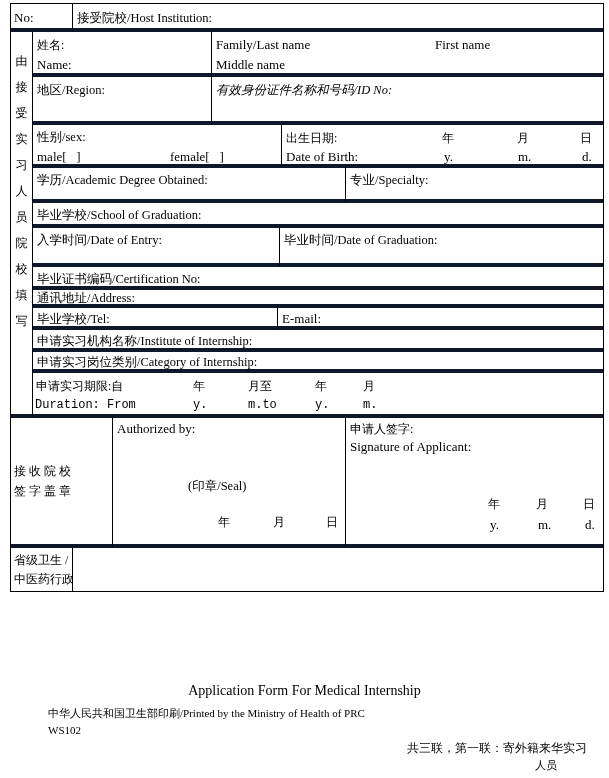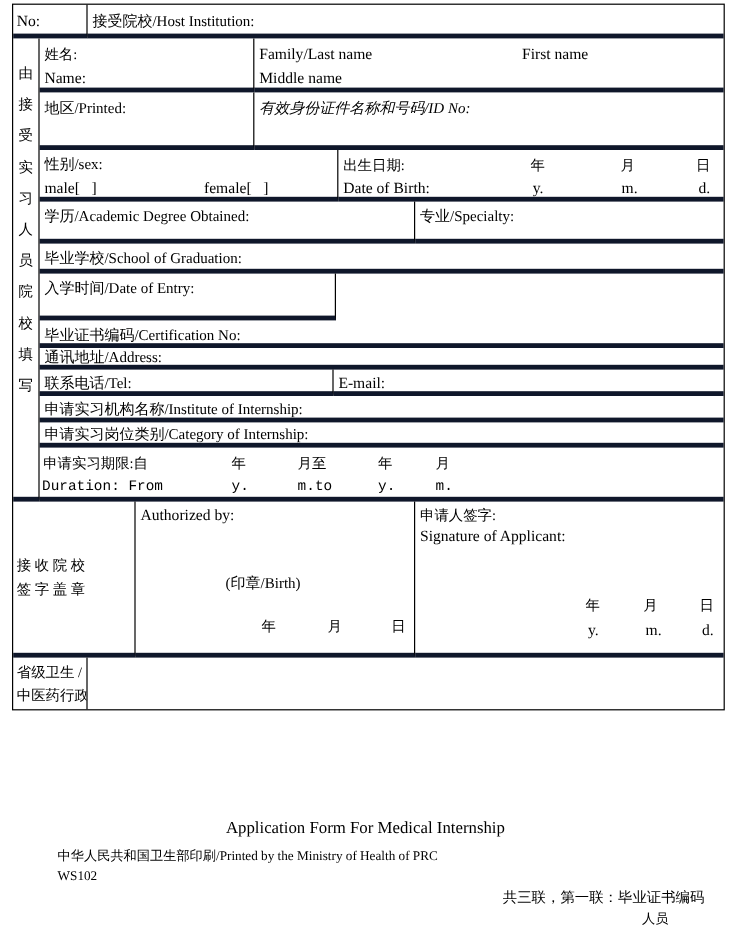--- a/index.html
+++ b/index.html
@@ -73,21 +73,21 @@
       <span class="abs zh" style="left:4px;top:5px;">姓名:</span>
       <span class="abs en" style="left:4px;top:25px;">Name:</span>
     </div>
     <div class="cell bb" style="left:201px;top:28px;width:391px;height:45px;">
       <span class="abs en" style="left:4px;top:5px;">Family/Last name</span>
       <span class="abs en" style="left:223px;top:5px;">First name</span>
       <span class="abs en" style="left:4px;top:25px;">Middle name</span>
     </div>
 
     <div class="cell br bb" style="left:22px;top:73px;width:179px;height:48px;">
-      <span class="abs mixed" style="left:4px;top:5px;">地区/Printed:</span>
+      <span class="abs mixed" style="left:4px;top:5px;">地区/Region:</span>
     </div>
     <div class="cell bb" style="left:201px;top:73px;width:391px;height:48px;">
       <span class="abs mixed" style="left:4px;top:5px;font-style:italic;">有效身份证件名称和号码/ID No:</span>
     </div>
 
     <div class="cell br bb" style="left:22px;top:121px;width:249px;height:43px;">
       <span class="abs mixed" style="left:4px;top:4px;">性别/sex:</span>
       <span class="abs en pre" style="left:4px;top:24px;">male[   ]</span>
       <span class="abs en pre" style="left:137px;top:24px;">female[   ]</span>
     </div>
@@ -109,31 +109,34 @@
       <span class="abs mixed" style="left:4px;top:4px;">专业/Specialty:</span>
     </div>
 
     <div class="cell bb" style="left:22px;top:199px;width:570px;height:25px;">
       <span class="abs mixed" style="left:4px;top:4px;">毕业学校/School of Graduation:</span>
     </div>
 
     <div class="cell br bb" style="left:22px;top:224px;width:247px;height:39px;">
       <span class="abs mixed" style="left:4px;top:4px;">入学时间/Date of Entry:</span>
     </div>
+    <div class="cell bb" style="left:269px;top:224px;width:323px;height:39px;">
+      <span class="abs mixed" style="left:4px;top:4px;">毕业时间/Date of Graduation:</span>
+    </div>
 
     <div class="cell bb" style="left:22px;top:264px;width:570px;height:22px;">
       <span class="abs mixed" style="left:4px;top:3px;">毕业证书编码/Certification No:</span>
     </div>
 
     <div class="cell bb" style="left:22px;top:285px;width:570px;height:19px;">
       <span class="abs mixed" style="left:4px;top:1px;">通讯地址/Address:</span>
     </div>
 
     <div class="cell br bb" style="left:22px;top:304px;width:245px;height:22px;">
-      <span class="abs mixed" style="left:4px;top:3px;">联系电话/Tel:</span>
+      <span class="abs mixed" style="left:4px;top:3px;">毕业学校/Tel:</span>
     </div>
     <div class="cell bb" style="left:267px;top:304px;width:325px;height:22px;">
       <span class="abs en" style="left:4px;top:3px;">E-mail:</span>
     </div>
 
     <div class="cell bb" style="left:22px;top:326px;width:570px;height:22px;">
       <span class="abs mixed" style="left:4px;top:3px;">申请实习机构名称/Institute of Internship:</span>
     </div>
 
     <div class="cell bb" style="left:22px;top:348px;width:570px;height:21px;">
@@ -154,21 +157,21 @@
     </div>
 
     <div class="cell br bb" style="left:0;top:414px;width:102px;height:130px;">
       <div class="sigstrip">
         <span>接 收 院 校</span>
         <span>签 字 盖 章</span>
       </div>
     </div>
     <div class="cell br bb" style="left:102px;top:414px;width:233px;height:130px;">
       <span class="abs en" style="left:4px;top:3px;">Authorized by:</span>
-      <span class="abs mixed" style="left:75px;top:60px;">(印章/Birth)</span>
+      <span class="abs mixed" style="left:75px;top:60px;">(印章/Seal)</span>
       <span class="abs zh" style="left:105px;top:96px;">年</span>
       <span class="abs zh" style="left:160px;top:96px;">月</span>
       <span class="abs zh" style="left:213px;top:96px;">日</span>
     </div>
     <div class="cell bb" style="left:335px;top:414px;width:257px;height:130px;">
       <span class="abs zh" style="left:4px;top:3px;">申请人签字:</span>
       <span class="abs en" style="left:4px;top:21px;">Signature of Applicant:</span>
       <span class="abs zh" style="left:142px;top:78px;">年</span>
       <span class="abs zh" style="left:190px;top:78px;">月</span>
       <span class="abs zh" style="left:237px;top:78px;">日</span>
@@ -183,15 +186,15 @@
         <span>中医药行政</span>
       </div>
     </div>
     <div class="cell" style="left:62px;top:544px;width:530px;height:43px;"></div>
 
   </div>
 
   <div class="footer-title">Application Form For Medical Internship</div>
   <div class="footer-printed">中华人民共和国卫生部印刷/Printed by the Ministry of Health of PRC</div>
   <div class="footer-code">WS102</div>
-  <div class="footer-copies1">共三联，第一联：毕业证书编码</div>
+  <div class="footer-copies1">共三联，第一联：寄外籍来华实习</div>
   <div class="footer-copies2">人员</div>
 </div>
 
 </body></html>

